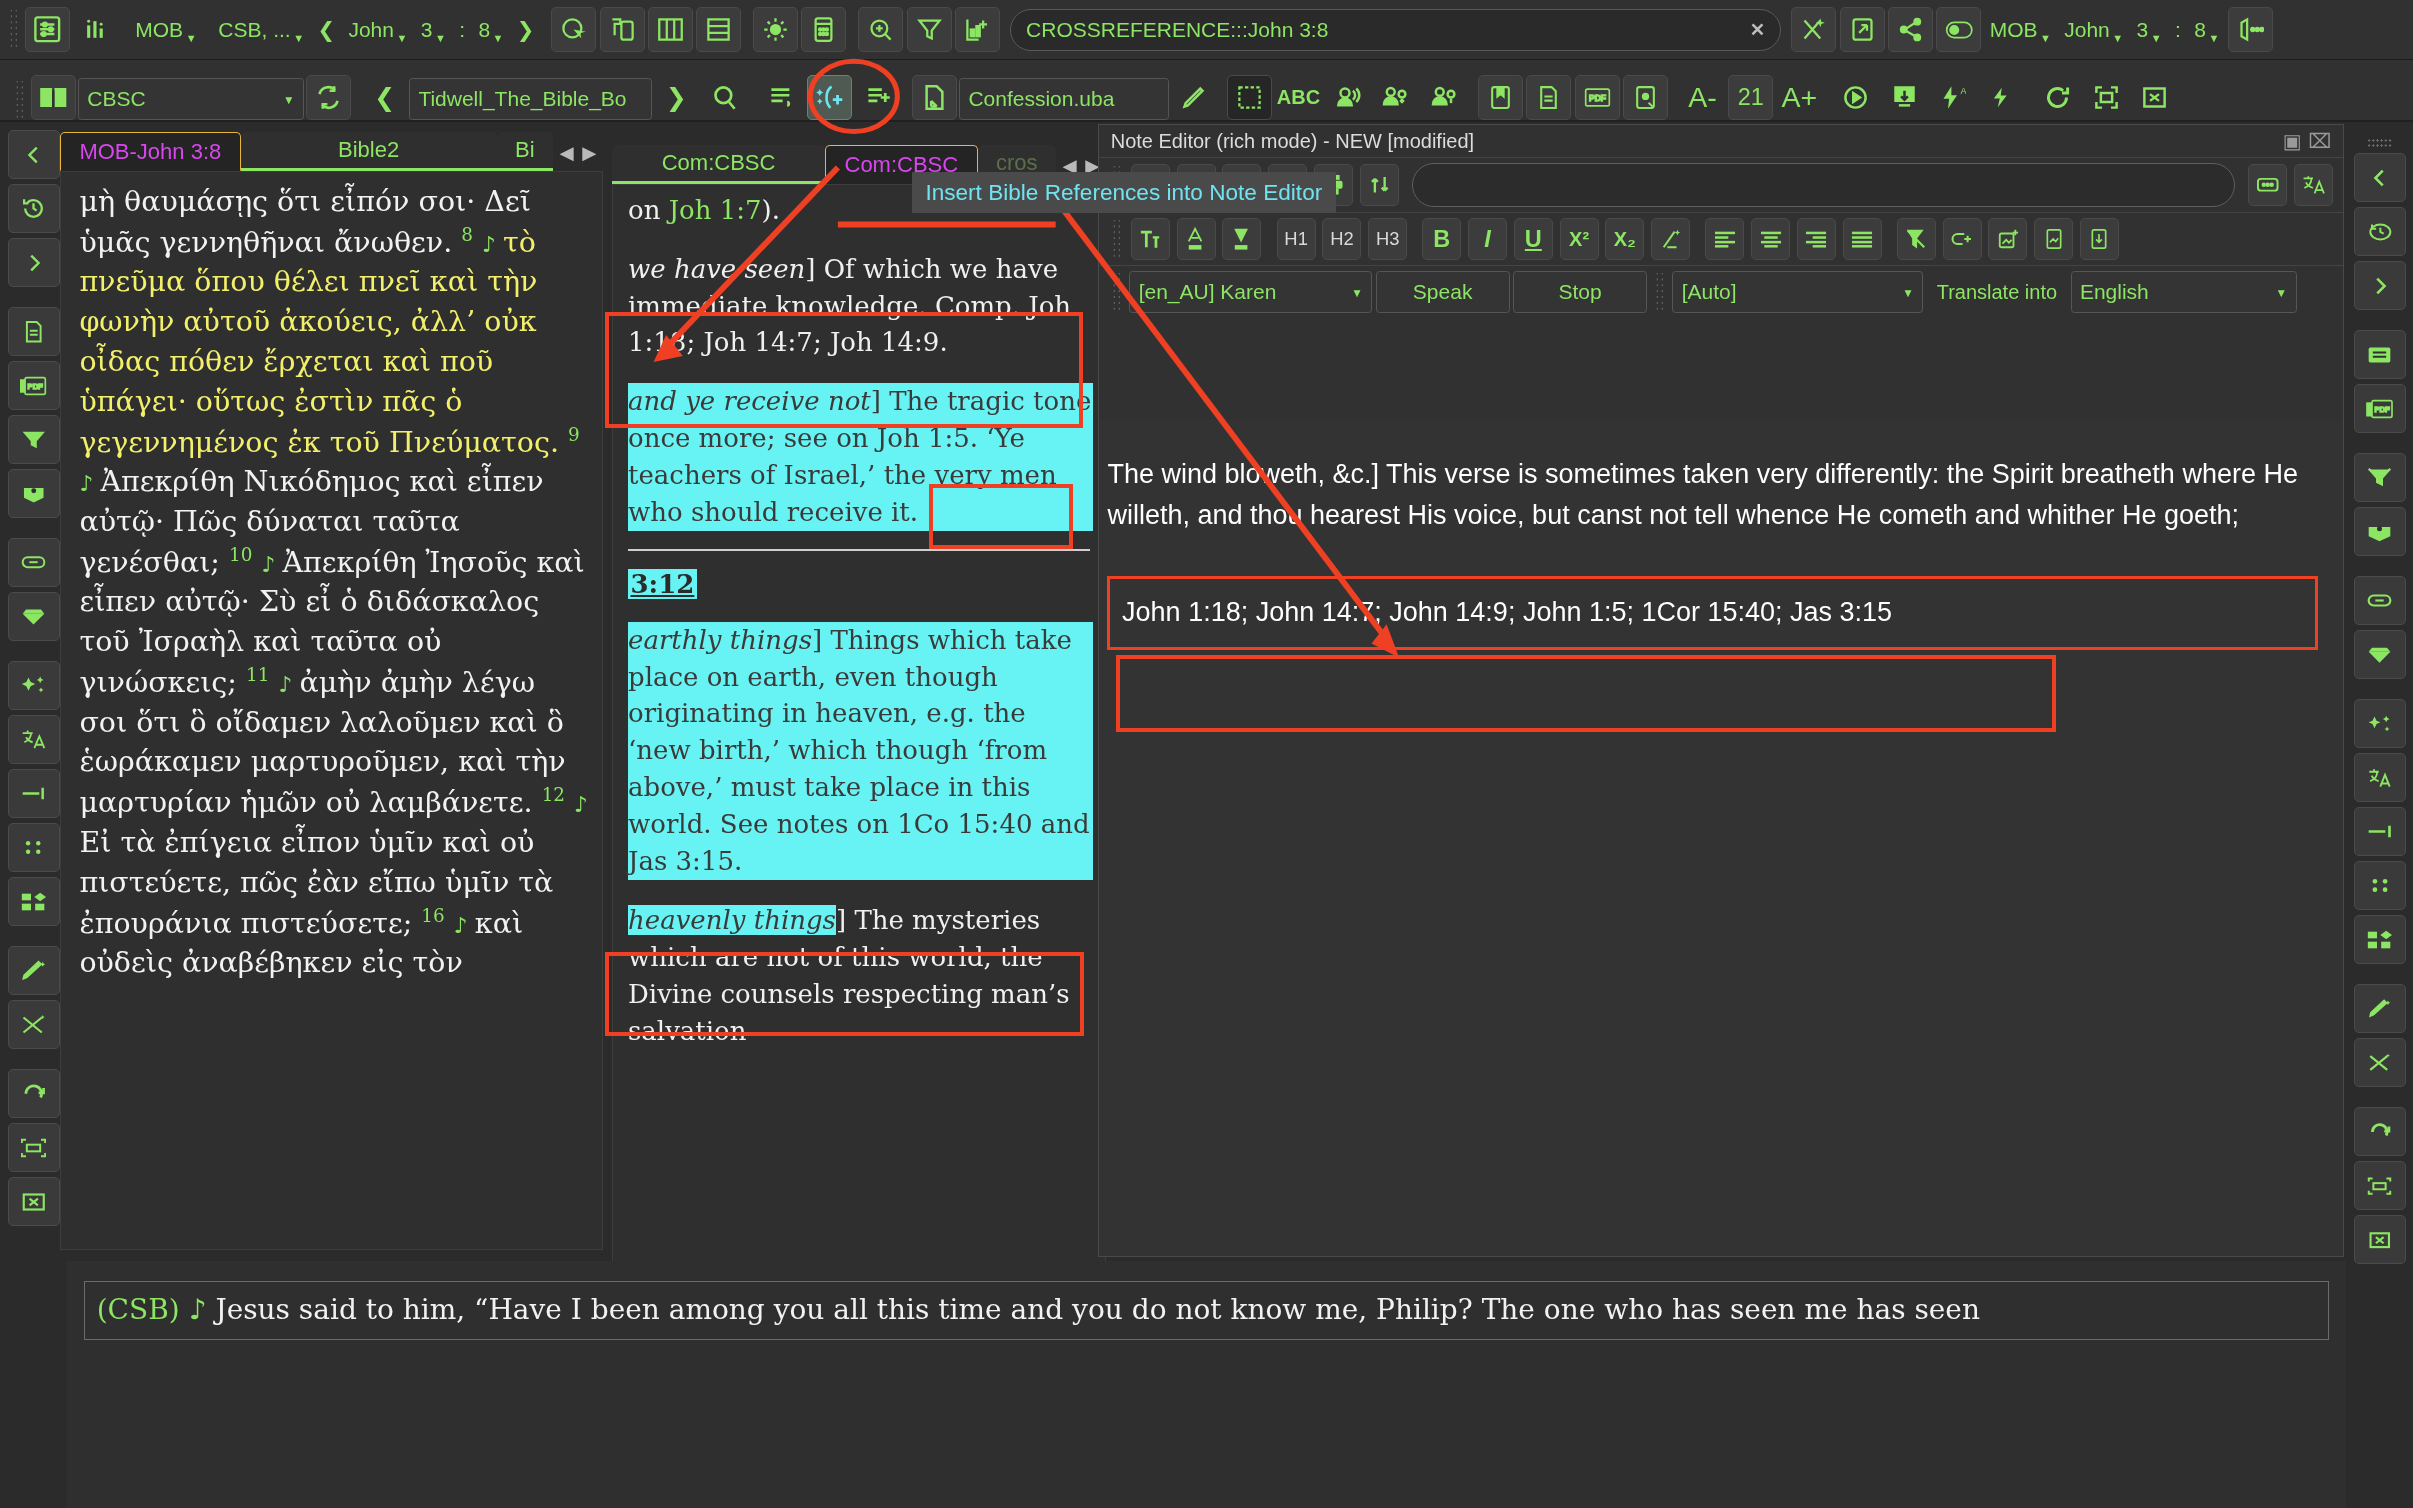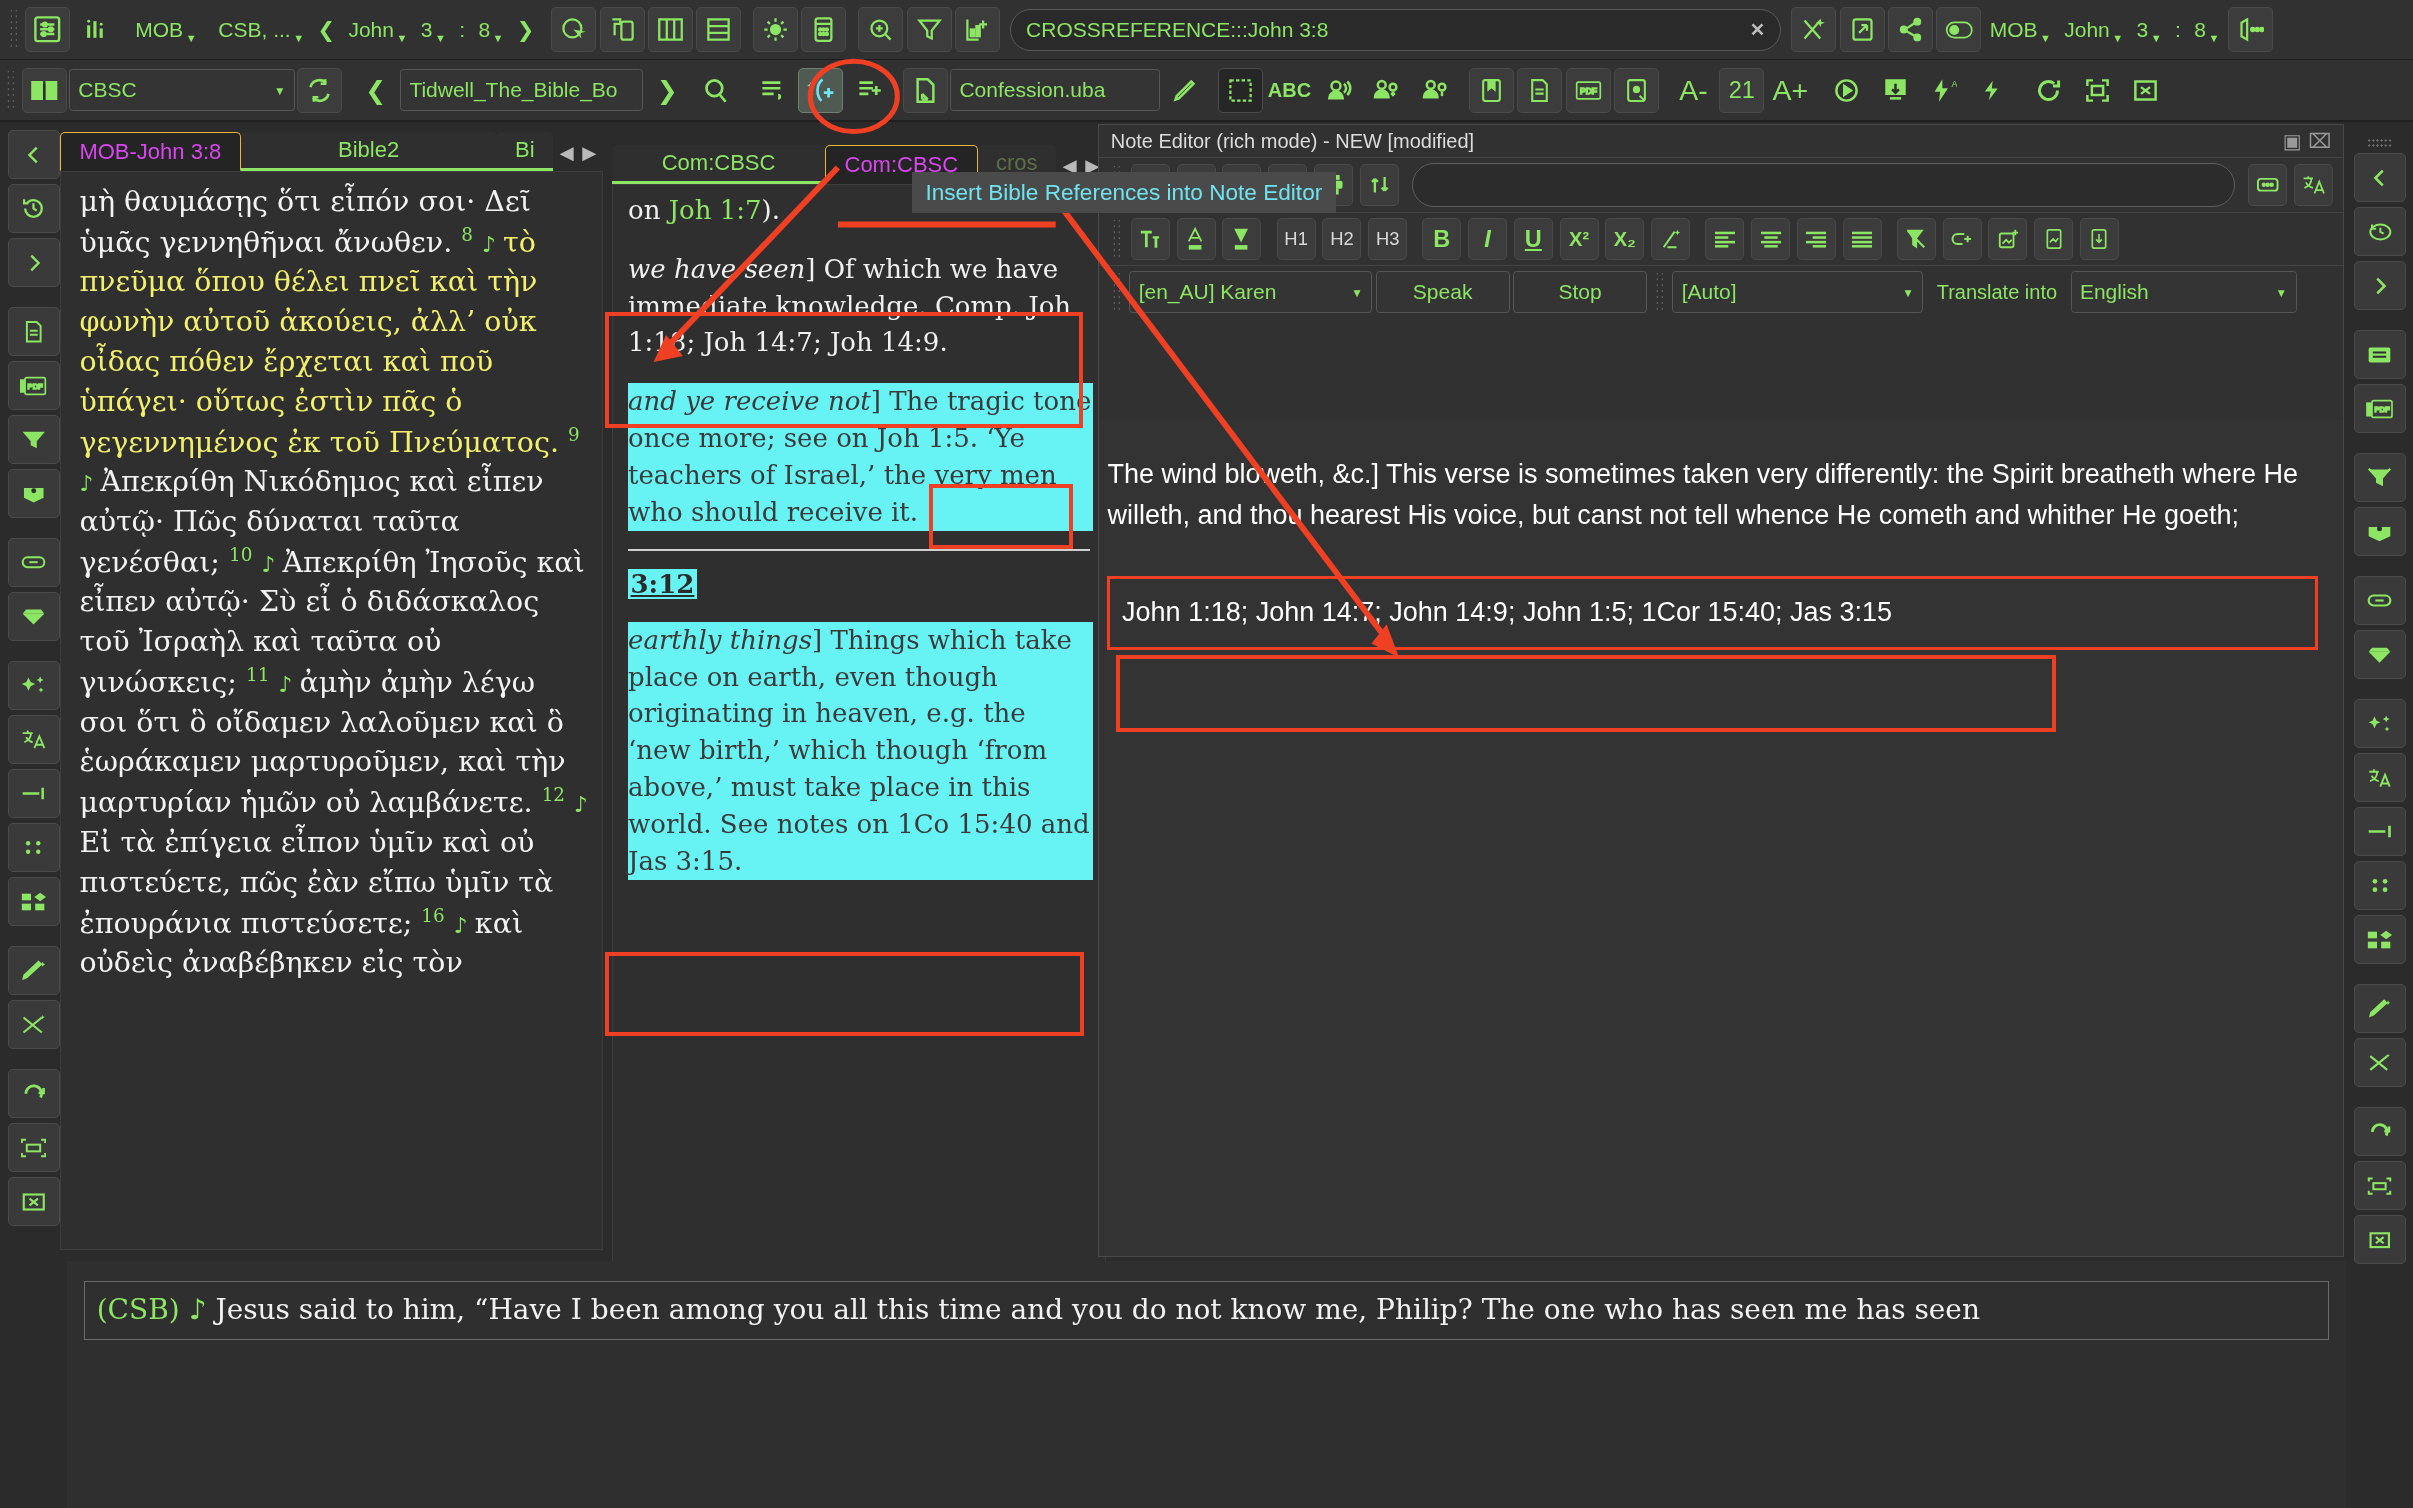--- a/index.html
+++ b/index.html
@@ -7,21 +7,21 @@
     width:2413px; height:1508px;
     background:#2b2b2b;
     font-family:"Liberation Sans", sans-serif;
     overflow:hidden;
   }
   #app { position:relative; width:2413px; height:1508px; }
 
   
   .tb { display:flex; align-items:center; background:#313131; }
   .tb1 { height:60px; border-bottom:0.8px solid #1d1d1d; padding-left:5px; }
-  .tb2 { height:62px; border-bottom:2.5px solid #202020; padding-left:2px; }
+  .tb2 { height:62px; border-bottom:2.5px solid #202020; padding-left:11px;align-items:flex-end; }
   .grip {
     width:11.7px; height:39px; margin:0 3.4px;
     background-image:radial-gradient(#777 0.9px, transparent 1px);
     background-size:5px 5.9px; background-position:0.8px 3.4px;
     opacity:.85; flex:none;
   }
   .btn {
     display:flex; align-items:center; justify-content:center;
     height:45px; min-width:45px; margin:0 1.7px;
     background:#3c3c3c; border:0.8px solid #4a4a4a; border-radius:5px;
@@ -850,20 +850,23 @@
       <p class="mark" style="margin-bottom:8.4px;">
         <i>and ye receive not</i><span>] The tragic tone once more; see on Joh 1:5. ‘Ye teachers of Israel,’ the very men who should receive it.</span>
       </p>
       <div class="rule"></div>
       <p style="margin-bottom:18.4px;">
         <span class="verseref">3:12</span>
       </p>
       <p class="mark" style="margin-bottom:22px;">
         <i>earthly things</i><span>] Things which take place on earth, even though originating in heaven, e.g. the ‘new birth,’ which though ‘from above,’ must take place in this world. See notes on 1Co 15:40 and Jas 3:15.</span>
       </p>
+      <p>
+        <i class="mark">heavenly things</i><span>] The mysteries which are not of this world, the Divine counsels respecting man’s salvation</span>
+      </p>
     </div>
   </div>
 
   <div class="neWin">
     <div class="neTitle">
       <span>Note Editor (rich mode) - NEW [modified]</span>
       <span class="wbtns">
         <span>▣</span>
         <span>⌧</span>
       </span>

